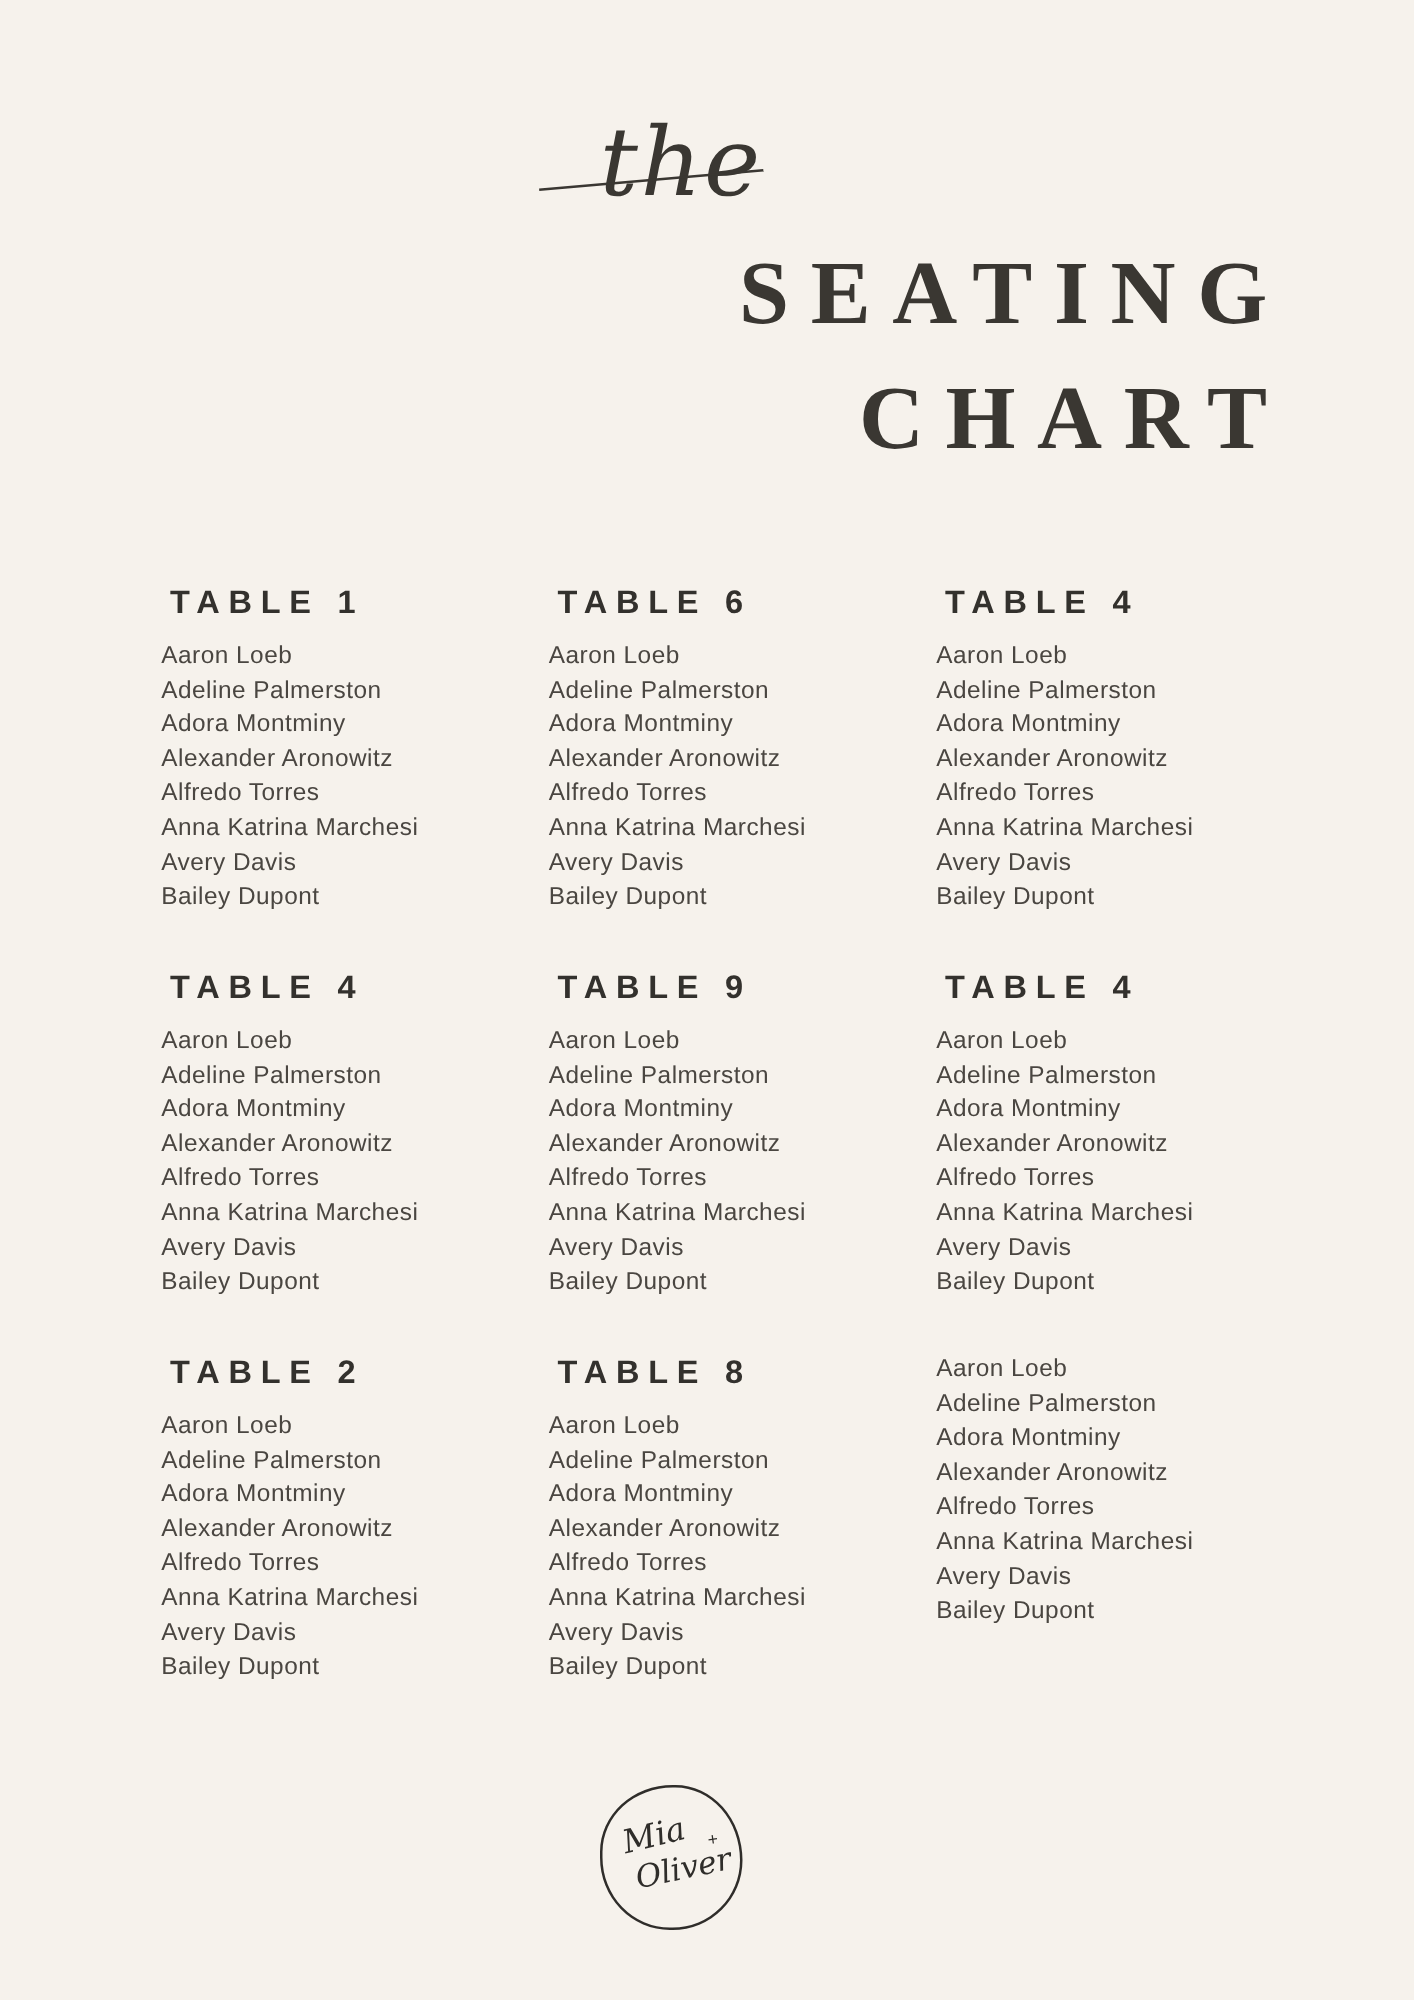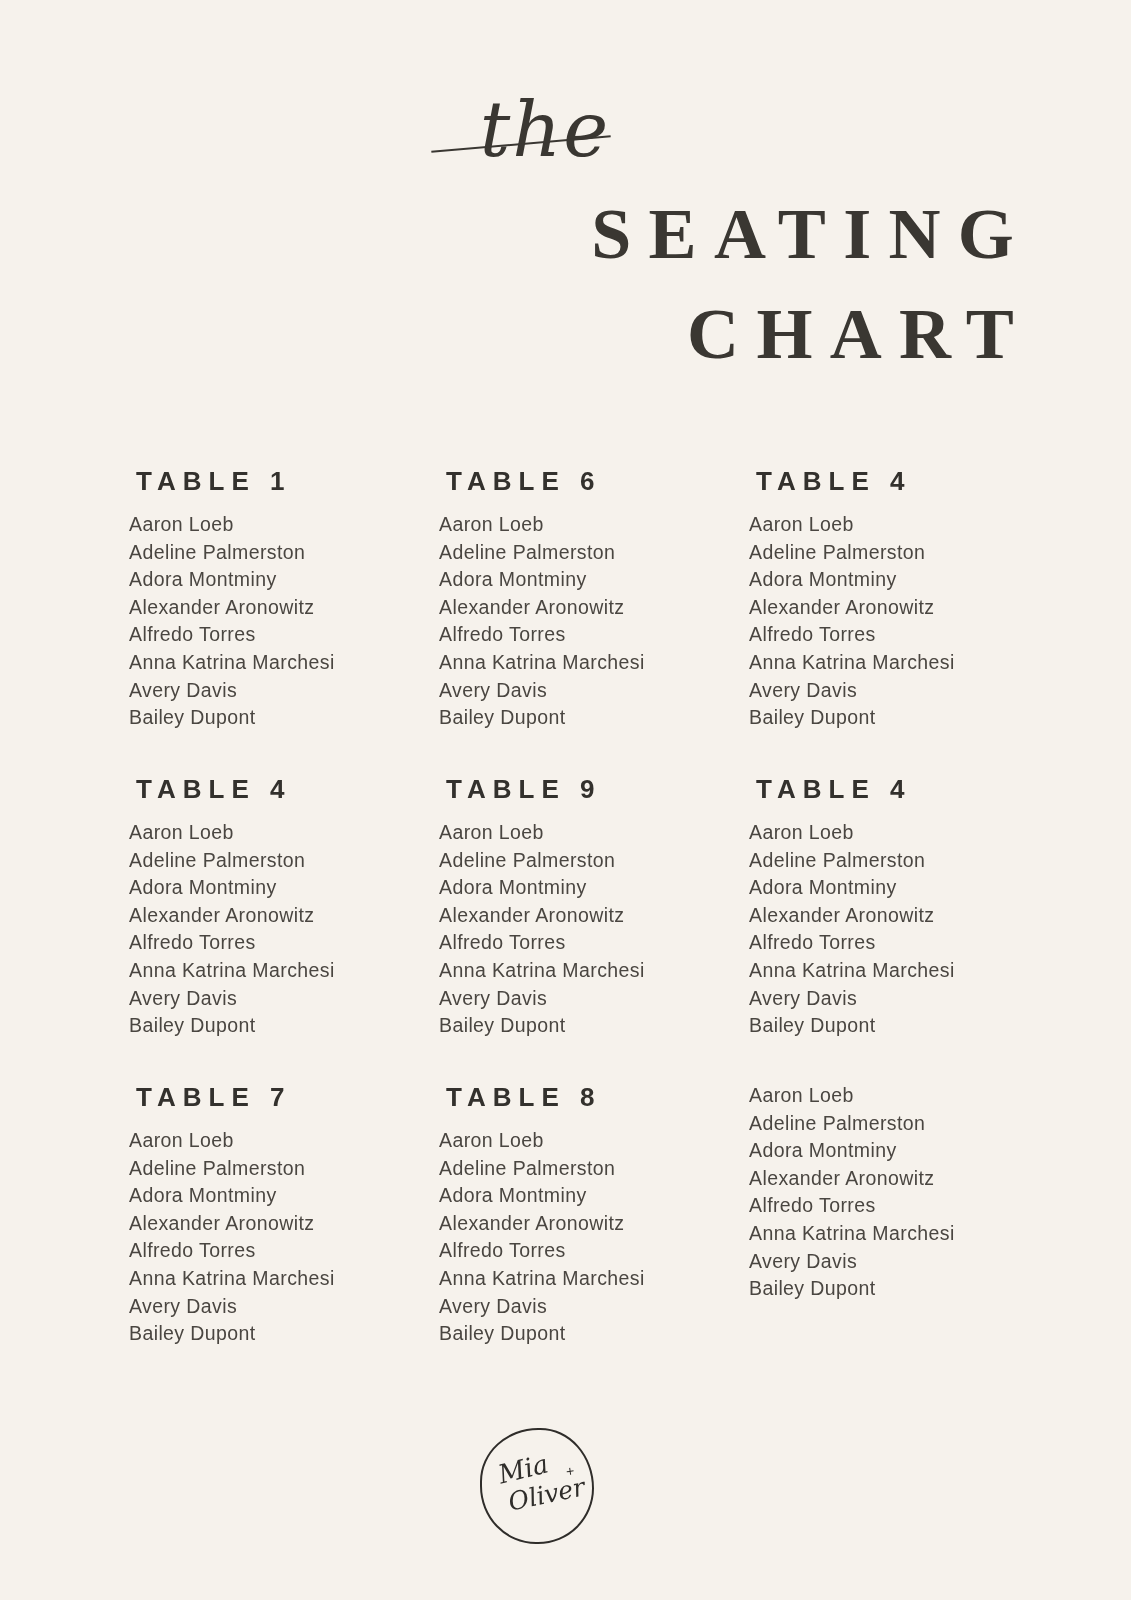--- a/index.html
+++ b/index.html
@@ -181,21 +181,21 @@
           <div class="guest-name">Adeline Palmerston</div>
           <div class="guest-name">Adora Montminy</div>
           <div class="guest-name">Alexander Aronowitz</div>
           <div class="guest-name">Alfredo Torres</div>
           <div class="guest-name">Anna Katrina Marchesi</div>
           <div class="guest-name">Avery Davis</div>
           <div class="guest-name">Bailey Dupont</div>
         </div>
       </div>
       <div class="table-group">
-        <div class="table-label">TABLE 7</div>
+        <div class="table-label">TABLE 2</div>
         <div class="guest-list">
           <div class="guest-name">Aaron Loeb</div>
           <div class="guest-name">Adeline Palmerston</div>
           <div class="guest-name">Adora Montminy</div>
           <div class="guest-name">Alexander Aronowitz</div>
           <div class="guest-name">Alfredo Torres</div>
           <div class="guest-name">Anna Katrina Marchesi</div>
           <div class="guest-name">Avery Davis</div>
           <div class="guest-name">Bailey Dupont</div>
         </div>

